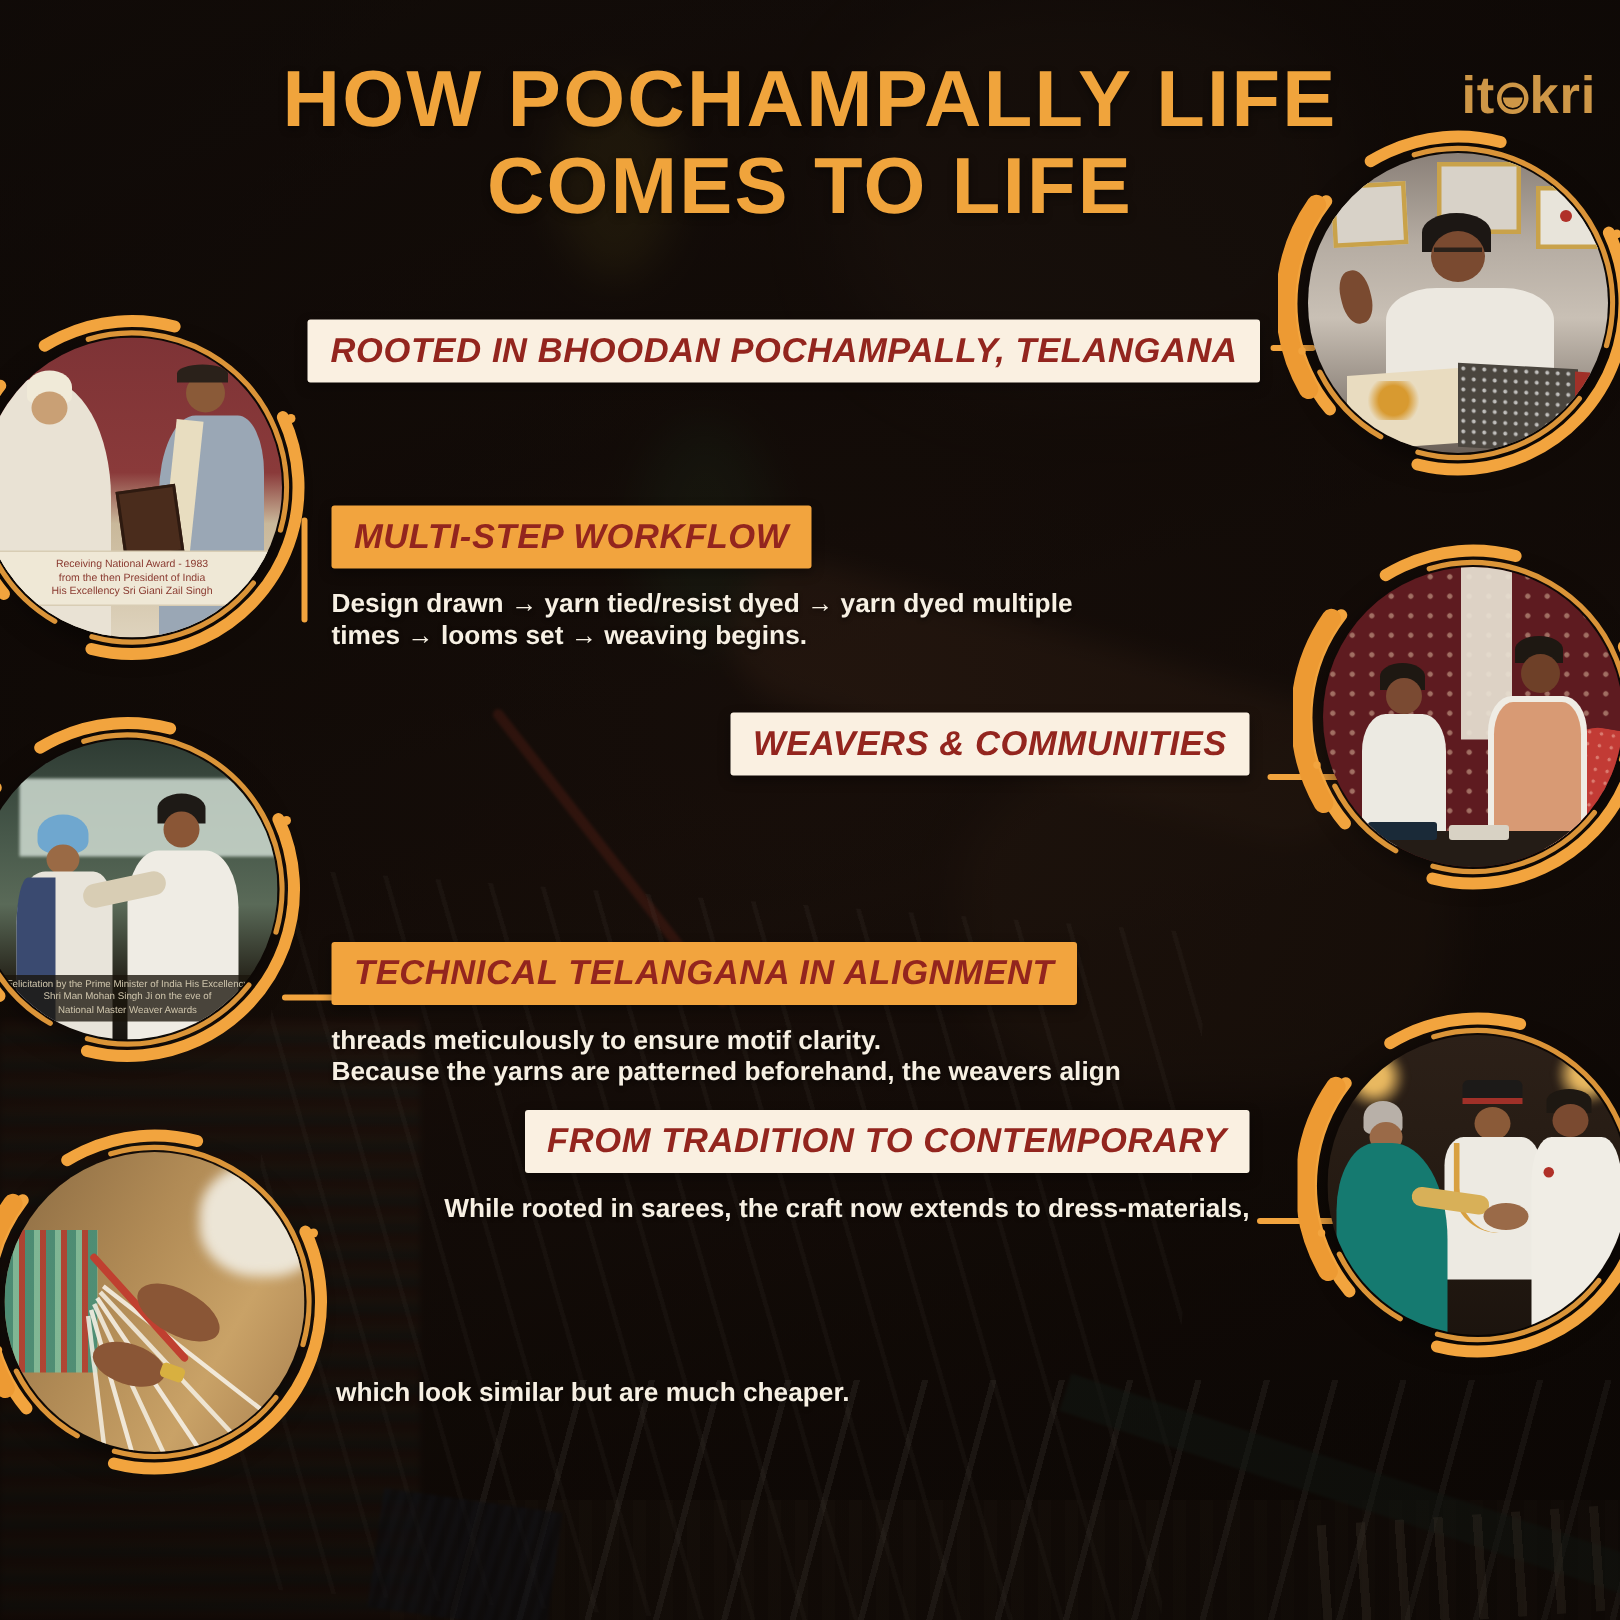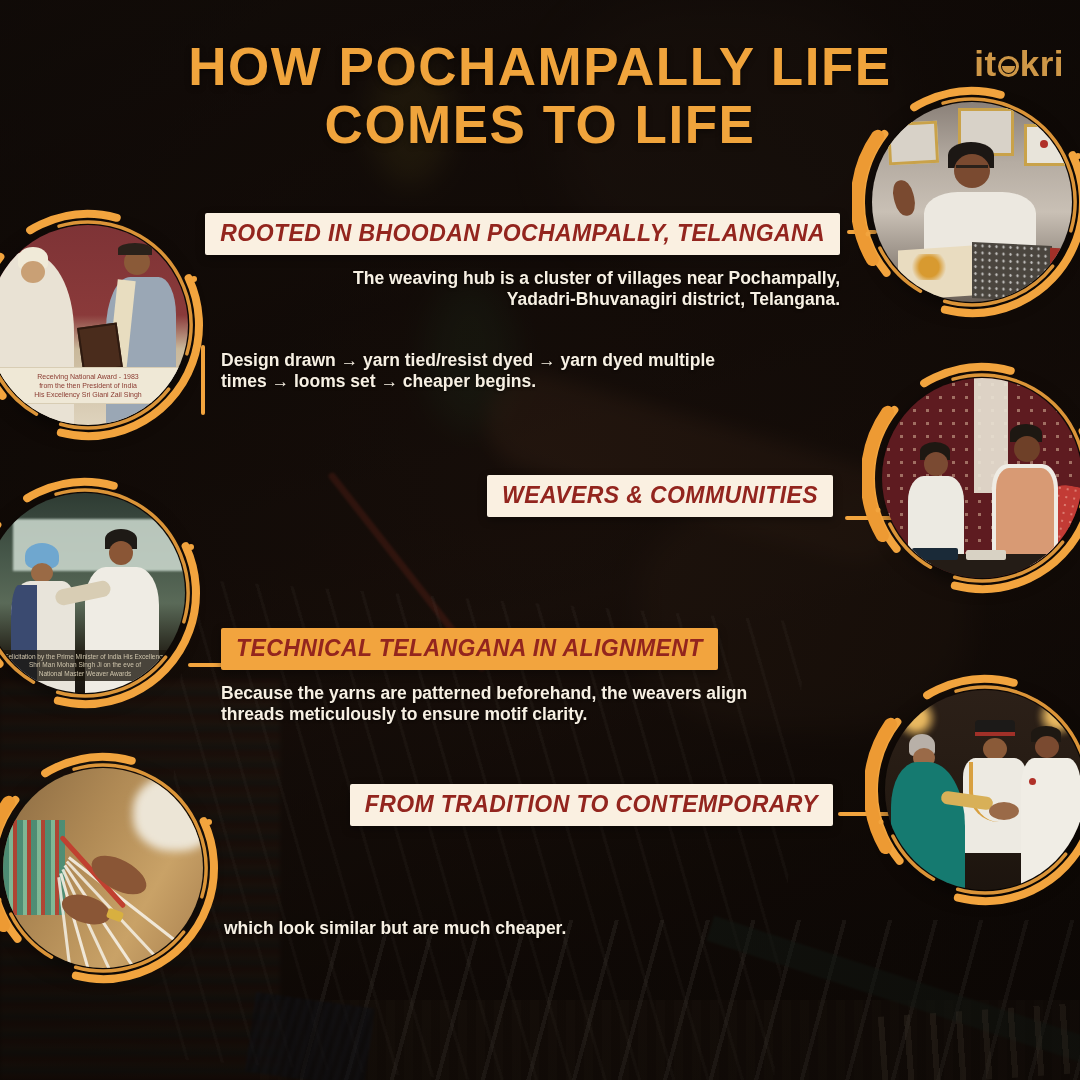--- a/index.html
+++ b/index.html
@@ -99,48 +99,46 @@
   <div class="logo"><span>it</span><span class="logo-o"></span><span>kri</span></div>
 
   <div class="dash" style="left:847px;top:230px;width:30px;height:3.5px;"></div>
   <div class="dash" style="left:201px;top:345px;width:3.5px;height:70px;"></div>
   <div class="dash" style="left:845px;top:516px;width:48px;height:3.5px;"></div>
   <div class="dash" style="left:188px;top:663px;width:36px;height:3.5px;"></div>
   <div class="dash" style="left:838px;top:812px;width:52px;height:3.5px;"></div>
 
   <section class="info s-right" style="top:213px;right:240px;">
     <div class="hdr cream">ROOTED IN BHOODAN POCHAMPALLY, TELANGANA</div>
-    <div class="bodytxt">
-      <div>The weaving hub is a cluster of villages near Pochampally,</div>
-      <div>Yadadri-Bhuvanagiri district, Telangana.</div>
-    </div>
   </section>
 
   <section class="info s-left" style="top:337px;left:221px;">
+    <div class="hdr orange">MULTI-STEP WORKFLOW</div>
     <div class="bodytxt">
       <div>Design drawn → yarn tied/resist dyed → yarn dyed multiple</div>
-      <div>times → looms set → cheaper begins.</div>
+      <div>times → looms set → weaving begins.</div>
     </div>
   </section>
 
   <section class="info s-right" style="top:475px;right:247px;">
     <div class="hdr cream">WEAVERS &amp; COMMUNITIES</div>
   </section>
 
   <section class="info s-left" style="top:628px;left:221px;">
     <div class="hdr orange">TECHNICAL TELANGANA IN ALIGNMENT</div>
     <div class="bodytxt">
+      <div>threads meticulously to ensure motif clarity.</div>
       <div>Because the yarns are patterned beforehand, the weavers align</div>
-      <div>threads meticulously to ensure motif clarity.</div>
-    </div>
-  </section>
-
-  <section class="info s-right" style="top:784px;right:247px;">
+    </div>
+  </section>
+
+  <section class="info s-right" style="top:740px;right:247px;">
     <div class="hdr cream">FROM TRADITION TO CONTEMPORARY</div>
     <div class="bodytxt">
+      <div>While rooted in sarees, the craft now extends to dress-materials,</div>
     </div>
   </section>
 
   <section class="info s-left" style="top:905px;left:224px;">
     <div class="bodytxt">
       <div>which look similar but are much cheaper.</div>
     </div>
   </section>
 
   <div class="pc" style="left:-32px;top:205px;">

